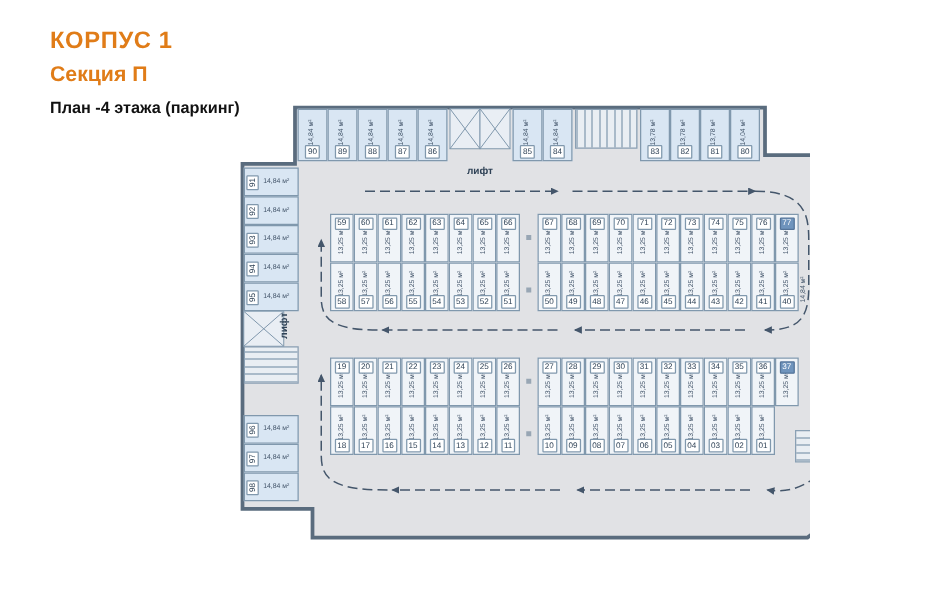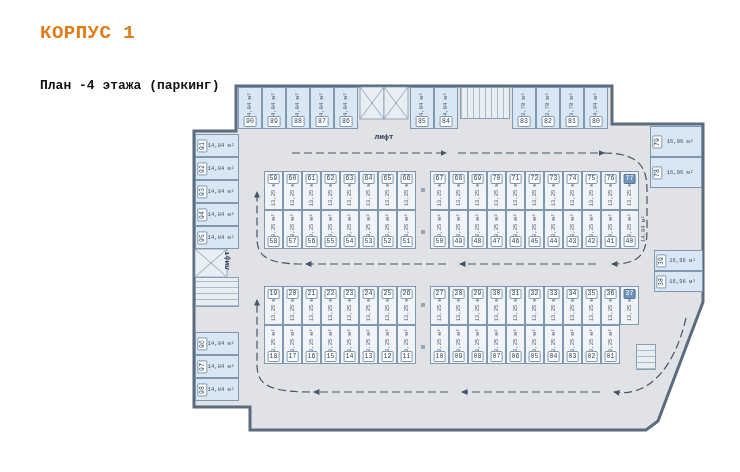--- a/index.html
+++ b/index.html
@@ -1,17 +1,17 @@
 <!DOCTYPE html>
 <html><head>
 <meta charset="utf-8">
 <style>
   html,body{margin:0;padding:0}
-  #app{position:relative;width:740px;height:472px;background:#ffffff;
-       font-family:Liberation Mono, monospace;overflow:hidden}
+  #app{position:relative;width:648px;height:472px;background:#ffffff;
+       font-family:Liberation Sans, sans-serif;overflow:hidden}
   .hdr{position:absolute;left:40px;font-weight:bold}
   #title{top:22px;font-size:19px;color:#e07c18;letter-spacing:.5px}
   #subtitle{top:50px;font-size:17px;color:#e07c18}
   #planlabel{top:78px;font-size:13px;color:#111}
   #plansvg{position:absolute;left:0;top:0}
   .stairs{position:absolute;border:1px solid #8aa0b4;box-sizing:border-box}
   .st-v{background:repeating-linear-gradient(90deg,#a9bac9 0 1.5px,#e9eef3 1.5px 6px)}
   .st-h{background:repeating-linear-gradient(0deg,#a9bac9 0 1.5px,#e9eef3 1.5px 6px)}
   .stall{position:absolute;box-sizing:border-box;border:1px solid #8098ad}
   .f-blue{background:#d9e6f3}
@@ -32,20 +32,21 @@
   #lift-left{left:217px;top:256px;transform:rotate(-90deg)}
   #edge-size{position:absolute;left:640px;top:242px;font-size:5.5px;color:#44566b;
              transform:rotate(-90deg);transform-origin:left top;white-space:nowrap}
 </style>
 </head>
 <body>
 
 <div id="app">
 
   <div class="hdr" id="title">КОРПУС 1</div>
+  <div class="hdr" id="subtitle">Секция П</div>
   <div class="hdr" id="planlabel">План -4 этажа (паркинг)</div>
 
   <svg id="plansvg" width="740" height="472">
     <defs>
       <marker id="ah" markerWidth="7" markerHeight="6" refX="5.5" refY="3" orient="auto" markerUnits="userSpaceOnUse">
         <path d="M0,0 L6.5,3 L0,6 Z" fill="#44566b"></path>
       </marker>
     </defs>
     <polygon points="236,86 612,86 612,124 703,124 703,302 658,421 646,430 250,430 250,407 194,407 194,131 236,131" fill="#e1e2e5" stroke="#5a6c7e" stroke-width="3"></polygon>
     <g fill="#e9eef4" stroke="#8098ad" stroke-width="0.8">

